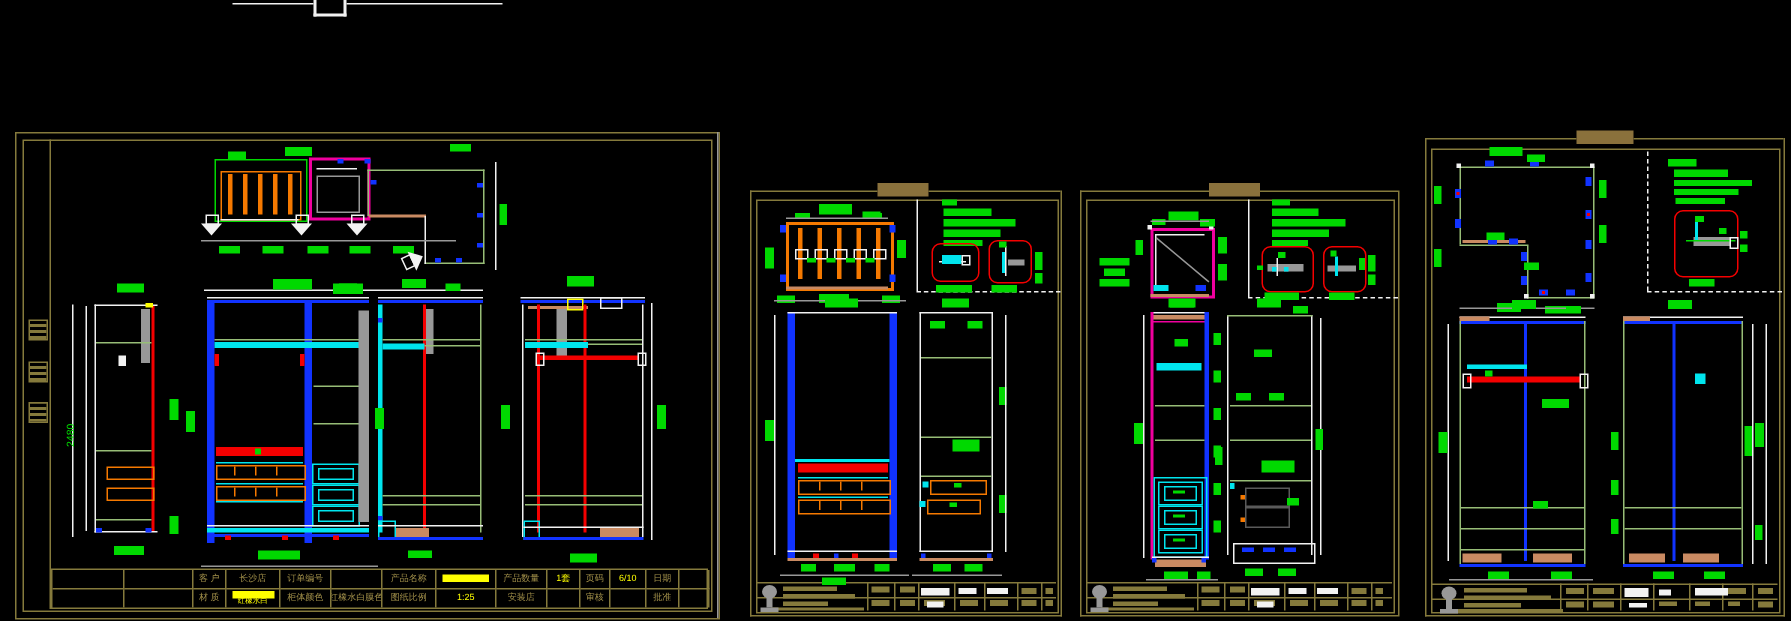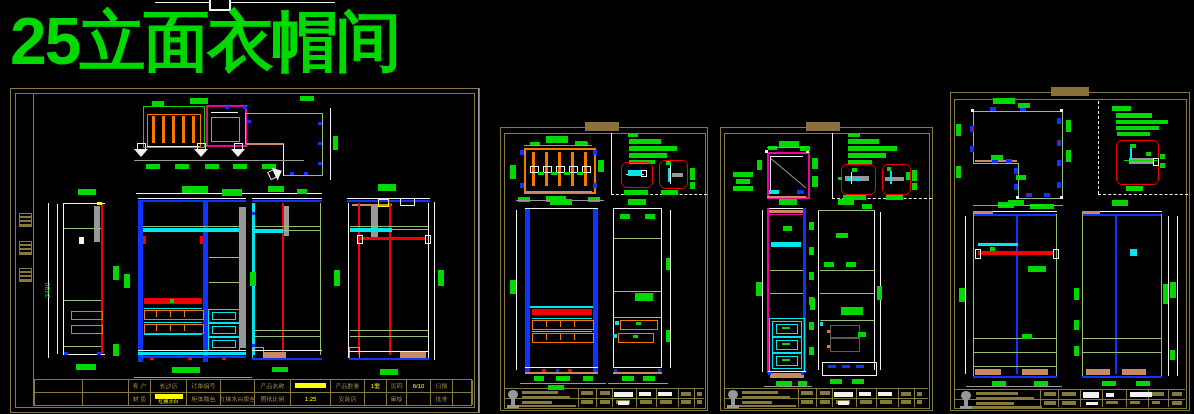--- a/index.html
+++ b/index.html
@@ -58,21 +58,20 @@
   #tb1 .cell.yel{color:var(--yellow);}
   #tb1 .ybar{width:80%;height:5px;background:var(--yellow);}
   #tb1 .ytxt{color:var(--yellow);font-size:5px;line-height:1;}
 </style>
 </head>
 <body>
 
 <div id="stage">
   <div id="win-line"></div>
   <div id="win-notch"></div>
-  <div id="main-title">25立面衣帽间</div>
 
   <div id="shapes">
       <div class="s b-ol2" style="left: 10px; top: 88px; width: 468px; height: 323px;"></div>
       <div class="s b-ol2" style="left: 15px; top: 93px; width: 458px; height: 313px;"></div>
       <div class="s ol" style="left: 33px; top: 93px; width: 1px; height: 313px;"></div>
       <div class="s gy" style="left: 478px; top: 88px; width: 1px; height: 324px;"></div>
       <div class="s char" style="left: 20px; top: 214px; width: 11px; height: 12px;"></div>
       <div class="s char" style="left: 20px; top: 242px; width: 11px; height: 12px;"></div>
       <div class="s char" style="left: 20px; top: 269px; width: 11px; height: 12px;"></div>
       <div class="s b-g" style="left: 143px; top: 106px; width: 60px; height: 40px;"></div>

